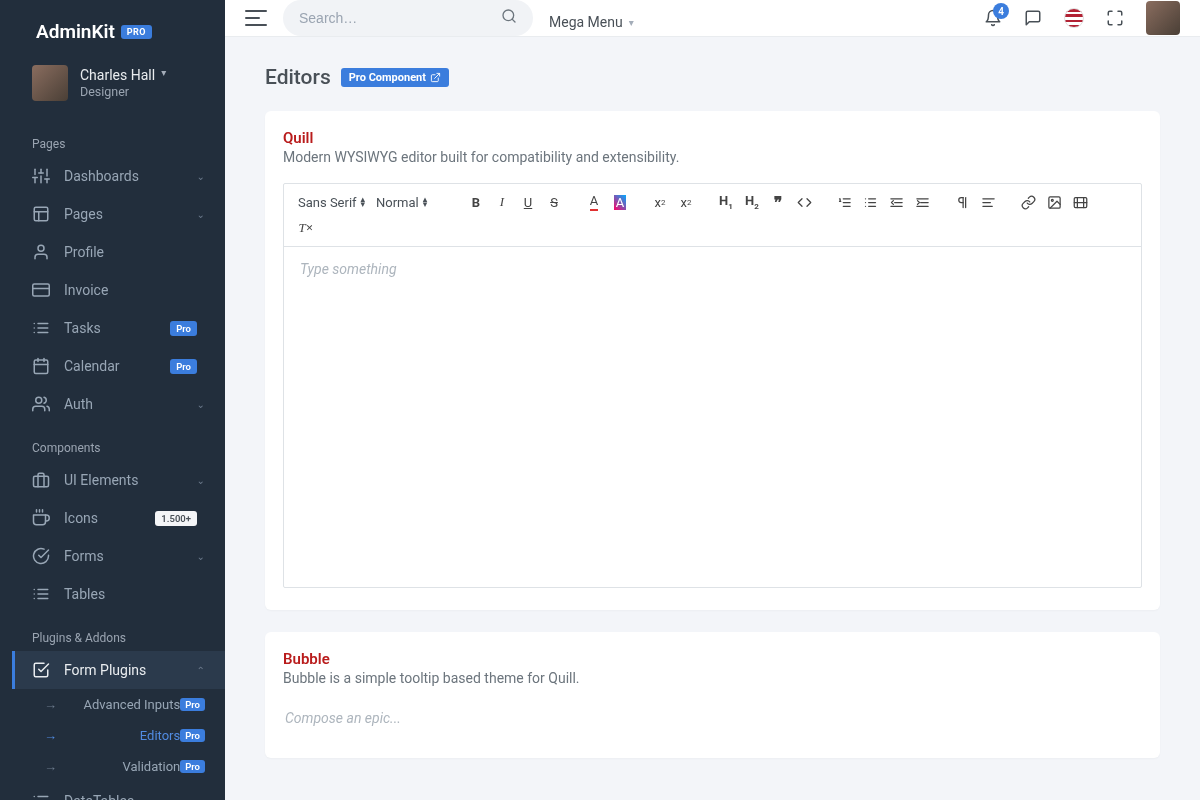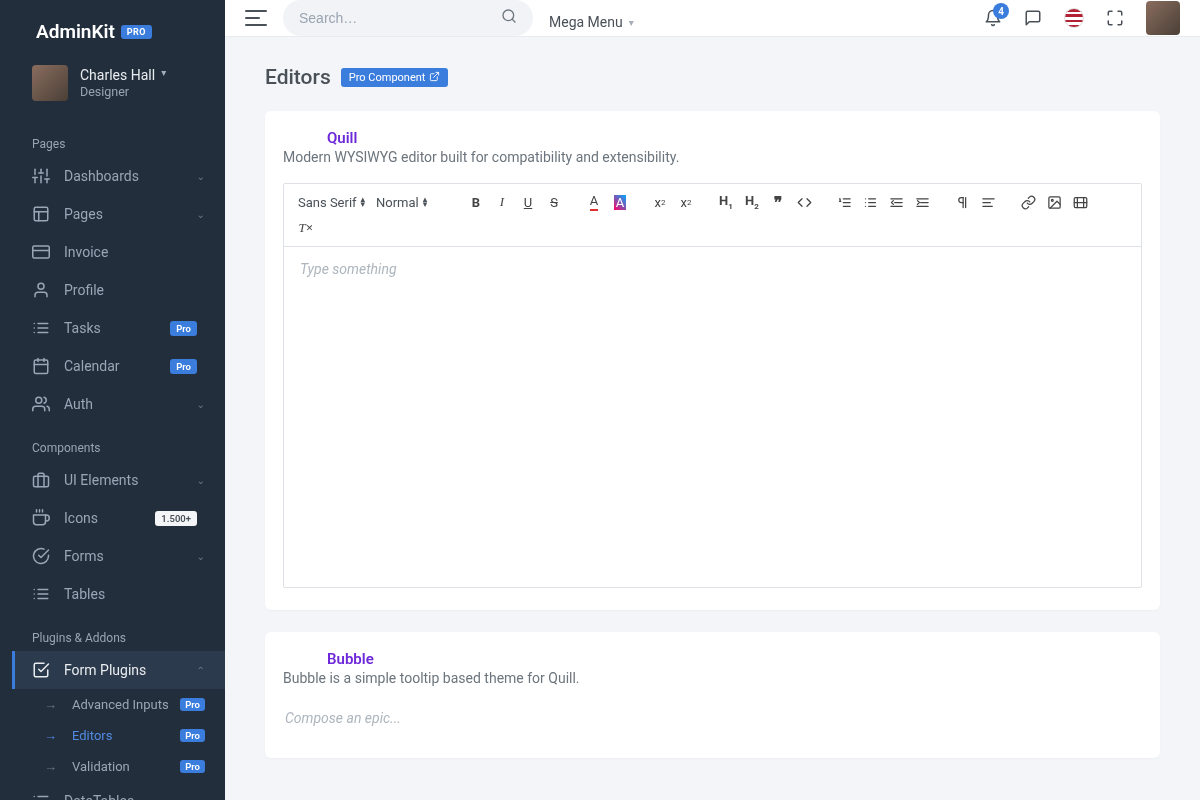--- a/index.html
+++ b/index.html
@@ -25,21 +25,21 @@
 .nav-icon { width: 18px; height: 18px; margin-right: 14px; display: inline-flex; align-items: center; justify-content: center; flex-shrink: 0; }
 .nav-label { flex: 1; }
 .nav-chevron { font-size: 10px; color: #6c7a8c; }
 .nav-badge-pro { background: #3b7ddd; color: #fff; font-size: 9.5px; font-weight: 600; padding: 2px 6px; border-radius: 3px; margin-right: 8px; }
 .nav-badge-count { background: #f4f5f7; color: #495057; font-size: 9.5px; font-weight: 600; padding: 2px 6px; border-radius: 3px; margin-right: 8px; }
 
 .sub-item { display: flex; align-items: center; padding: 8px 20px 8px 32px; color: #98a6b5; font-size: 13px; cursor: pointer; }
 .sub-item .arrow { width: 18px; margin-right: 10px; color: #6c7a8c; font-size: 13px; }
 .sub-item.current { color: #518be1; }
 .sub-item.current .arrow { color: #518be1; }
-.sub-item .sub-label { flex: 1; }
+.sub-item .sub-label { flex: 1; text-align: right; }
 .sub-badge { background: #3b7ddd; color: #fff; font-size: 9.5px; padding: 1px 5px; border-radius: 3px; font-weight:600;}
 
 
 .main { flex: 1; display: flex; flex-direction: column; background: #f3f5f9; overflow-y:auto; }
 .topbar { height: 56px; background: #fff; display: flex; align-items: center; padding: 0 20px; gap: 16px; border-bottom: 1px solid #e9ecef; }
 .hamburger { width: 22px; height: 16px; display: flex; flex-direction: column; justify-content: space-between; cursor: pointer; }
 .hamburger span { height: 2px; background: #495057; border-radius: 1px; }
 .hamburger span:nth-child(2){ width: 70%; }
 .search-box { background: #f1f3f6; border-radius: 20px; display: flex; align-items: center; padding: 0 16px; height: 36px; width: 250px; }
 .search-box input { border: none; background: transparent; outline: none; font-size: 14px; flex: 1; color: #be185d; }
@@ -49,24 +49,24 @@
 .spacer { flex: 1; }
 .topbar-right { display: flex; align-items: center; gap: 22px; }
 .icon-btn { position: relative; color: #495057; cursor: pointer; display:flex; align-items:center; }
 .notif-badge { position: absolute; top: -6px; right: -7px; background: #3b7ddd; color: #fff; font-size: 10px; font-weight:600; width: 16px; height: 16px; border-radius: 50%; display: flex; align-items: center; justify-content: center; }
 .flag { width: 20px; height: 20px; border-radius: 50%; background: linear-gradient(to bottom, #b22234 0%, #b22234 15%, #fff 15%, #fff 30%, #b22234 30%, #b22234 45%, #fff 45%, #fff 60%, #b22234 60%, #b22234 75%, #fff 75%, #fff 90%, #b22234 90%); position:relative; overflow:hidden; border:1px solid #e0e0e0;}
 .top-avatar { width: 34px; height: 34px; border-radius: 4px; background: linear-gradient(135deg,#8a6d5f,#4a3f36); }
 
 .content { padding: 28px 40px; }
 .page-title-row { display: flex; align-items: center; gap: 10px; margin-bottom: 22px; }
 .page-title { font-size: 21px; font-weight: 500; color: #495057; }
-.pro-component { background: #3b7ddd; color: #fff; font-size: 11px; font-weight: 400; padding: 3px 8px; border-radius: 3px; display:flex; gap:4px;}
+.pro-component { background: #3b7ddd; color: #fff; font-size: 11px; font-weight: 700; padding: 3px 8px; border-radius: 3px; display:flex; align-items:center; gap:4px;}
 
 .card { background: #fff; border-radius: 6px; padding: 18px 18px 22px; margin-bottom: 22px; box-shadow: 0 1px 2px rgba(0,0,0,.03); }
-.card-title { font-size: 15px; font-weight: 600; color: #6d28d9; margin-bottom: 2px; margin-left: 44px; }
+.card-title { font-size: 15px; font-weight: 600; color: #b91c1c; margin-bottom: 2px; }
 .card-desc { font-size: 14px; color: #6c757d; margin-bottom: 18px; }
 
 .editor-wrap { border: 1px solid #dee2e6; border-radius: 2px; }
 .toolbar { border-bottom: 1px solid #dee2e6; padding: 6px 10px; display: flex; align-items: center; gap: 2px; flex-wrap: wrap; }
 .tb-group { display: flex; align-items: center; gap: 2px; margin-right: 14px; }
 .tb-select { display: flex; align-items: center; gap: 4px; font-size: 13px; color: #495057; padding: 2px 4px; cursor: pointer; min-width: 76px; }
 .tb-select .sort { font-size: 9px; color: #495057; display:flex; flex-direction:column; line-height:5px;}
 .tb-btn { width: 24px; height: 24px; display: flex; align-items: center; justify-content: center; color: #444; cursor: pointer; font-size: 13px; }
 .tb-btn svg { width: 15px; height: 15px; }
 .editor-body { min-height: 340px; padding: 14px 16px; font-size: 14px; color: #adb5bd; font-style: italic; }
@@ -122,34 +122,34 @@
             <line x1="3" y1="9" x2="21" y2="9"></line>
             <line x1="9" y1="21" x2="9" y2="9"></line>
           </svg>
         </span>
       <span class="nav-label">Pages</span>
       <span class="nav-chevron">⌄</span>
     </div>
     <div class="nav-item">
       <span class="nav-icon">
           <svg viewBox="0 0 24 24">
+            <path d="M20 21v-2a4 4 0 0 0-4-4H8a4 4 0 0 0-4 4v2"></path>
+            <circle cx="12" cy="7" r="4"></circle>
+          </svg>
+        </span>
+      <span class="nav-label">Profile</span>
+    </div>
+    <div class="nav-item">
+      <span class="nav-icon">
+          <svg viewBox="0 0 24 24">
             <rect x="1" y="4" width="22" height="16" rx="2"></rect>
             <line x1="1" y1="10" x2="23" y2="10"></line>
           </svg>
         </span>
       <span class="nav-label">Invoice</span>
-    </div>
-    <div class="nav-item">
-      <span class="nav-icon">
-          <svg viewBox="0 0 24 24">
-            <path d="M20 21v-2a4 4 0 0 0-4-4H8a4 4 0 0 0-4 4v2"></path>
-            <circle cx="12" cy="7" r="4"></circle>
-          </svg>
-        </span>
-      <span class="nav-label">Profile</span>
     </div>
     <div class="nav-item">
       <span class="nav-icon">
           <svg viewBox="0 0 24 24">
             <line x1="8" y1="6" x2="21" y2="6"></line>
             <line x1="8" y1="12" x2="21" y2="12"></line>
             <line x1="8" y1="18" x2="21" y2="18"></line>
             <line x1="3" y1="6" x2="3.01" y2="6"></line>
             <line x1="3" y1="12" x2="3.01" y2="12"></line>
             <line x1="3" y1="18" x2="3.01" y2="18"></line>

